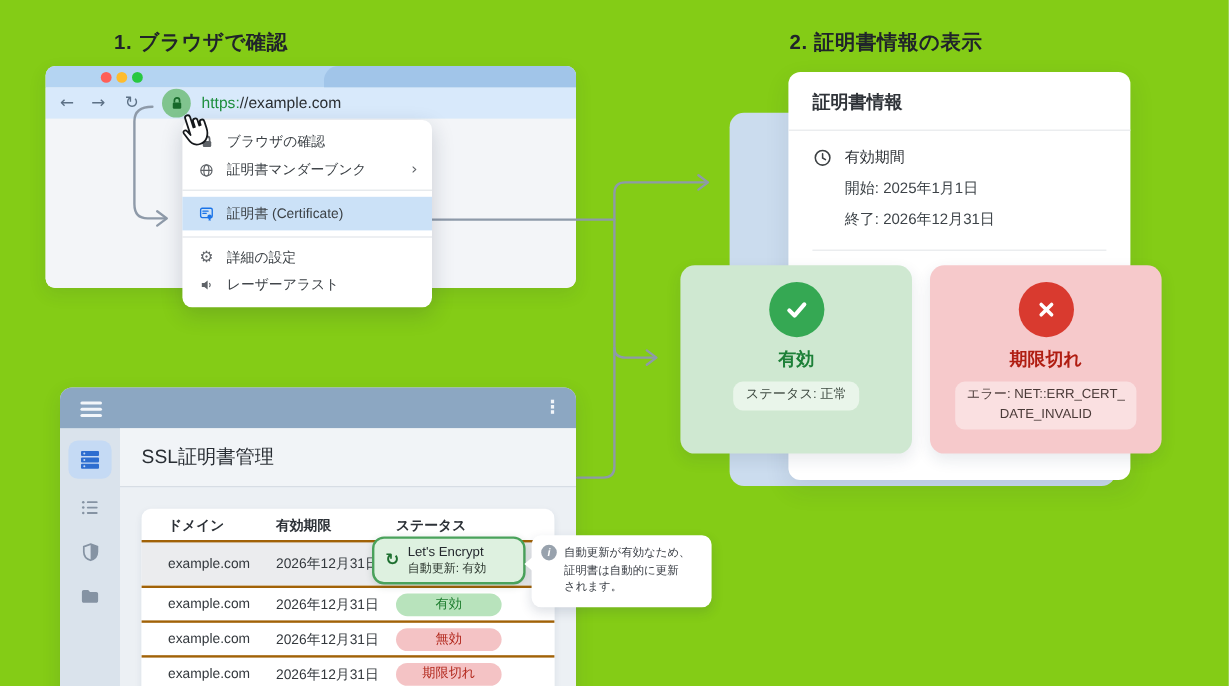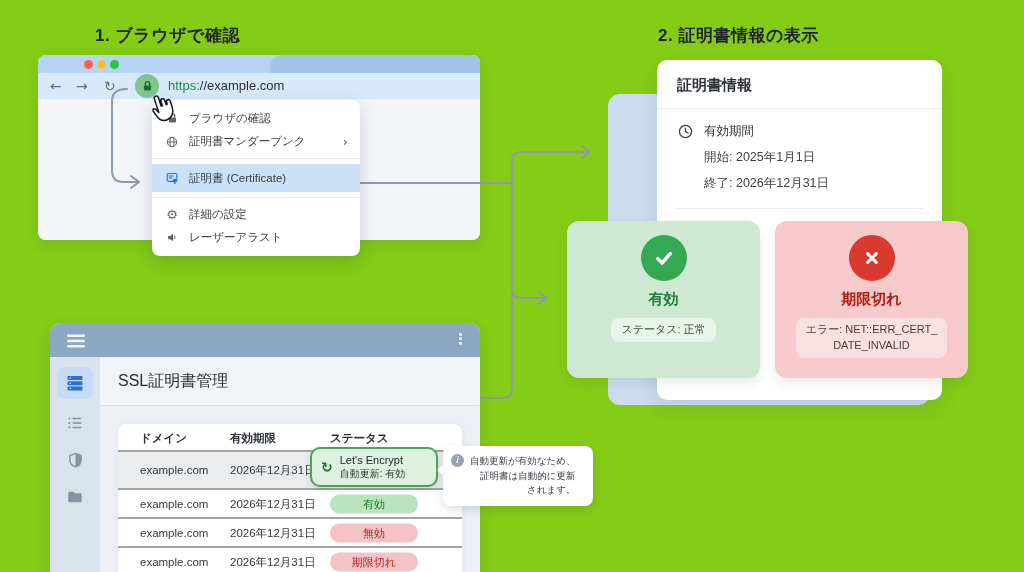--- a/index.html
+++ b/index.html
@@ -68,21 +68,21 @@
   #hamburger{position:absolute;left:15px;top:8px;}
   #kebab{position:absolute;right:12px;top:7px;color:#f2f6fa;font-size:15px;font-weight:bold;}
   #app-side{position:absolute;left:0;top:34px;width:50px;bottom:0;background:#dae3ec;}
   .side-ic{position:absolute;left:7px;width:36px;height:32px;border-radius:8px;display:flex;align-items:center;justify-content:center;}
   .side-ic.active{background:#c5daf4;}
   #app-main{position:absolute;left:50px;top:34px;right:0;bottom:0;background:#ecf0f4;}
   #app-h1{position:absolute;left:0;top:0;right:0;height:48px;background:#f1f4f7;border-bottom:1px solid #d7dde4;}
   #app-h1 span{position:absolute;left:18px;top:14px;font-size:16px;color:#282d33;}
   #tcard{position:absolute;left:18px;top:67px;width:344px;height:200px;background:#fff;border-radius:8px 8px 0 0;
     box-shadow:0 2px 6px rgba(30,50,80,.07);}
-  .trow{position:relative;border-top:2px solid #a3a3a3;}
+  .trow{position:relative;border-top:2px solid #a16207;}
   .trow.first{border-top:none;}
   .th{height:26px;}
   .th div{position:absolute;top:7px;font-size:11.5px;font-weight:bold;color:#2c3137;}
   .td{position:absolute;top:50%;transform:translateY(-50%);font-size:11.5px;color:#33383d;}
   .c1{left:22px;} .c2{left:112px;} .c3{left:212px;width:88px;text-align:center;}
   .pill{position:absolute;left:212px;top:50%;transform:translateY(-50%);width:88px;height:19px;border-radius:10px;
     font-size:11px;line-height:19px;text-align:center;}
   .pill.green{background:#b8e3bc;color:#1e7d2f;}
   .pill.red{background:#f4c3c5;color:#b2281d;}
   #r0{height:36px;background:#ebecee;}
@@ -92,21 +92,21 @@
     border:2px solid #4aa25b;border-radius:10px;z-index:7;display:flex;align-items:center;gap:7px;
     padding-left:9px;box-sizing:border-box;box-shadow:0 2px 6px rgba(30,60,40,.15);}
   #lebadge .l1{font-size:11px;color:#24292e;}
   #lebadge .l2{font-size:10px;color:#2f3a31;margin-top:1px;}
   #lebadge .ric{color:#1d6f2f;font-size:14px;font-weight:bold;}
 
   #tooltip{left:443px;top:446px;width:134px;background:#fff;border-radius:8px;z-index:9;
     box-shadow:0 4px 10px rgba(30,50,80,.15);padding:8px 8px 8px 8px;display:flex;gap:6px;}
   #tooltip:before{content:"";position:absolute;left:-6px;top:18px;border:6px solid transparent;border-left:none;
     border-right:7px solid #fff;}
-  #tooltip .txt{font-size:9.5px;line-height:1.55;color:#383d44;text-align:right;}
+  #tooltip .txt{font-size:9.5px;line-height:1.55;color:#383d44;}
   #infoic{flex:none;width:13px;height:13px;border-radius:50%;background:#98a2ad;color:#fff;
     font-size:9px;font-weight:bold;text-align:center;line-height:13px;font-style:italic;}
 
   
   #wires{left:0;top:0;width:1024px;height:572px;z-index:4;pointer-events:none;}
 </style>
 </head>
 <body>
 
 <div id="stage">

